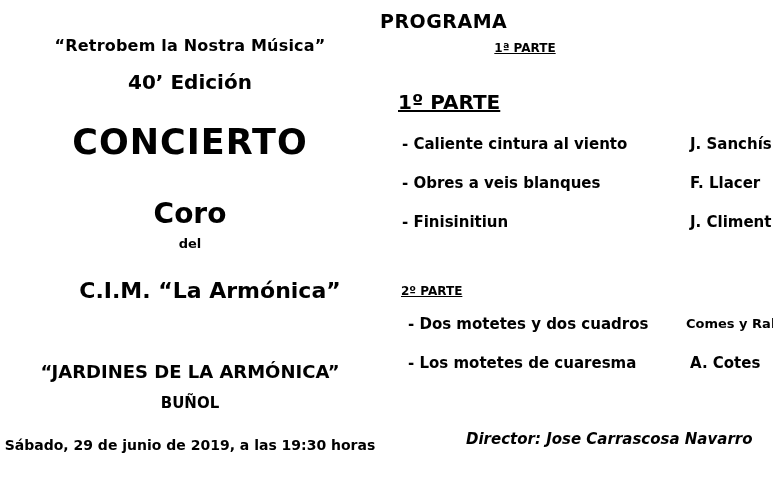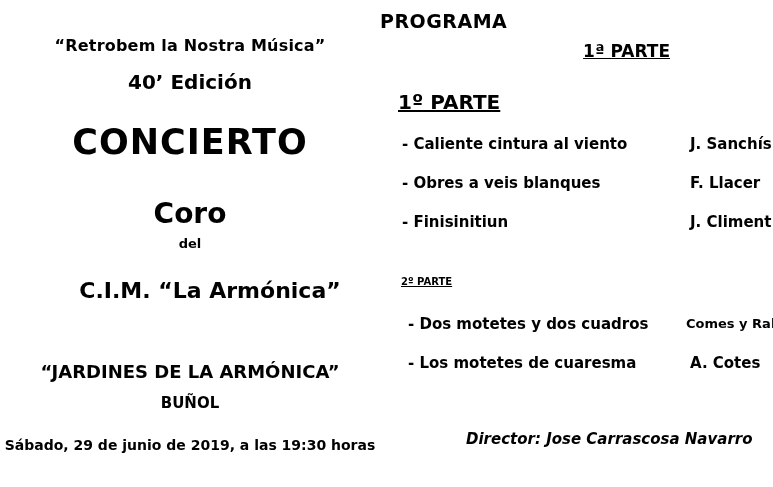--- a/index.html
+++ b/index.html
@@ -122,38 +122,38 @@
     text-align: left;
     font-size: 19px;
     font-weight: bold;
     letter-spacing: 0.5px;
   }
   .r-programa-sub {
     position: absolute;
     top: 41px;
     left: 0;
     width: 290px;
-    text-align: right;
-    font-size: 17px;
+    text-align: center;
+    font-size: 12px;
     font-weight: bold;
     text-decoration: underline;
   }
   .r-sec1 {
     position: absolute;
     top: 90px;
     left: 18px;
     font-size: 20px;
     font-weight: bold;
     text-decoration: underline;
   }
   .r-sec2 {
     position: absolute;
-    top: 276px;
+    top: 284px;
     left: 21px;
-    font-size: 10px;
+    font-size: 12px;
     font-weight: bold;
     text-decoration: underline;
   }
   .piece-row {
     position: absolute;
     font-size: 15px;
     font-weight: bold;
     height: 20px;
     line-height: 20px;
     white-space: nowrap;

